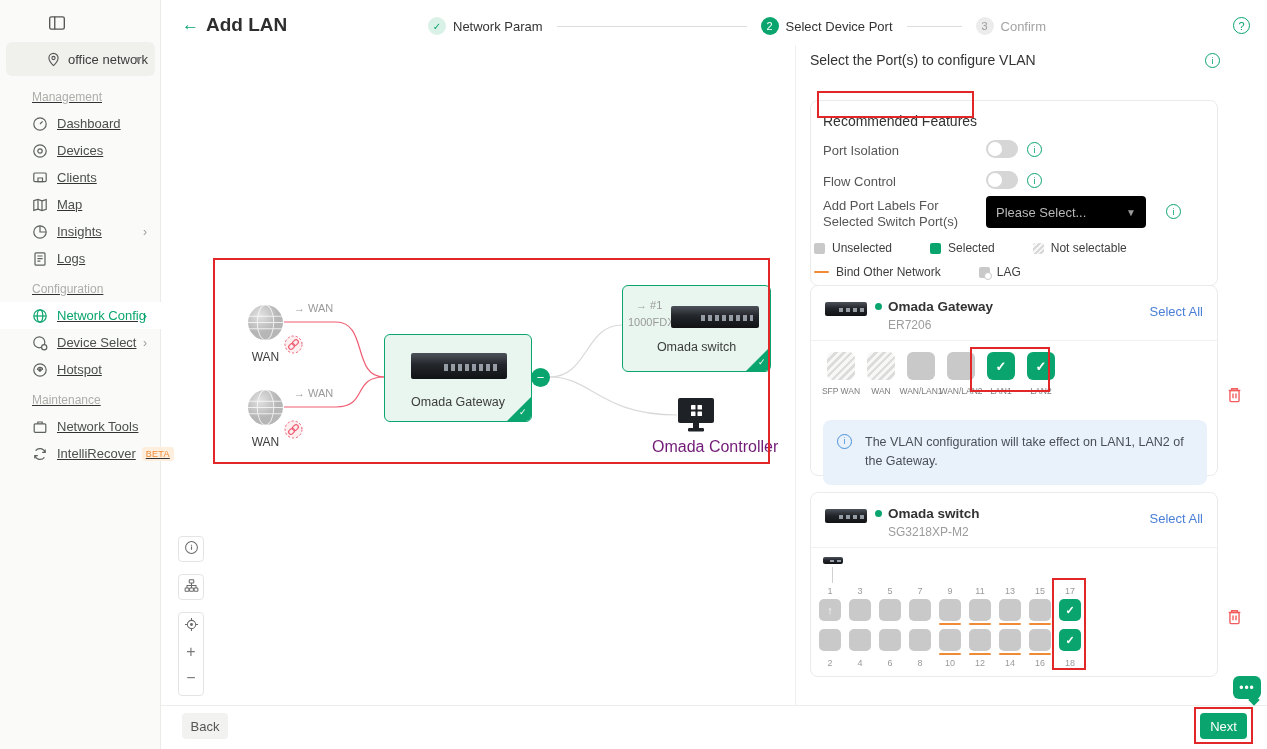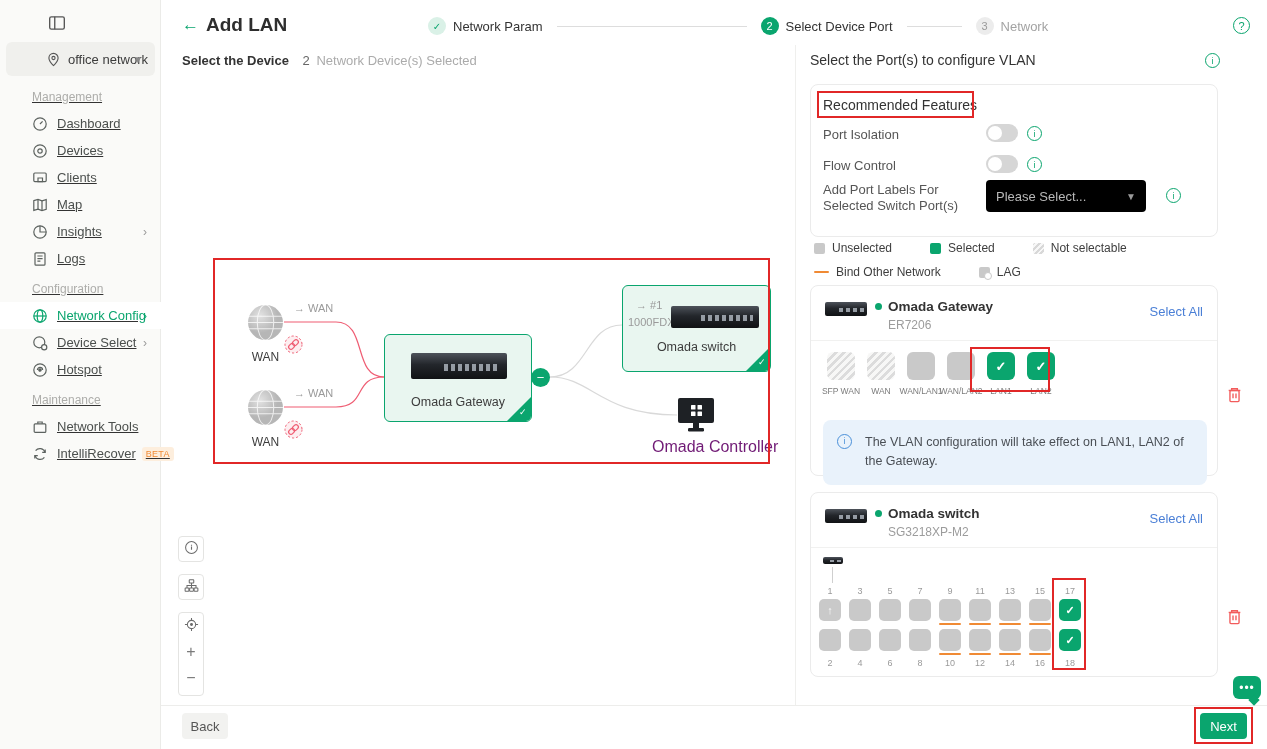--- a/index.html
+++ b/index.html
@@ -284,28 +284,23 @@
   <span class="back-arrow">←</span>
   <h1 class="page-title">Add LAN</h1>
   <div class="stepper" id="stepper">
       <span class="step-circle done">✓</span>
       <span class="step-label">Network Param</span>
       <div class="step-conn" style="width: 190px;"></div>
       <span class="step-circle active">2</span>
       <span class="step-label">Select Device Port</span>
       <div class="step-conn" style="width: 55px;"></div>
       <span class="step-circle pending">3</span>
-      <span class="step-label pending">Network</span>
+      <span class="step-label pending">Confirm</span>
     </div>
   <div class="help-icon">?</div>
-  <div class="subheader">
-    <b>Select the Device</b>
-    <span class="cnt">2</span>
-    <span class="sfx">Network Device(s) Selected</span>
-  </div>
 
   <svg class="lines">
     <path d="M284,322 H336 C368,322 352,377 384,377" fill="none" stroke="#ef5d73" stroke-width="1.2"></path>
     <path d="M284,407 H336 C368,407 352,377 384,377" fill="none" stroke="#ef5d73" stroke-width="1.2"></path>
     <path d="M384,377 H432" fill="none" stroke="#ef5d73" stroke-width="1.2"></path>
     <path d="M502,377 H532" fill="none" stroke="#d9d9d9" stroke-width="1.2"></path>
     <path d="M550,377 C588,377 585,325 622,325" fill="none" stroke="#d9d9d9" stroke-width="1.2"></path>
     <path d="M550,377 C592,377 600,415 677,415" fill="none" stroke="#d9d9d9" stroke-width="1.2"></path>
   </svg>
 
@@ -423,21 +418,21 @@
       </div>
     <div class="cell">
         <span class="zoom-glyph">−</span>
       </div>
   </div>
 
   <div class="vdiv"></div>
   <div class="panel-title">Select the Port(s) to configure VLAN</div>
   <i class="i-icon abs" style="left:1205px;top:53px">i</i>
 
-  <div class="card" style="top:84px;height:153px">
+  <div class="card" style="top:100px;height:186px">
     <div class="rec-title">Recommended Features</div>
     <div class="rec-row" style="top:42px">Port Isolation</div>
     <div class="toggle" style="left:175px;top:39px"></div>
     <i class="i-icon" style="position:absolute;left:216px;top:41px">i</i>
     <div class="rec-row" style="top:73px">Flow Control</div>
     <div class="toggle" style="left:175px;top:70px"></div>
     <i class="i-icon" style="position:absolute;left:216px;top:72px">i</i>
     <div class="rec-row" style="top:97px;width:158px;line-height:1.25">Add Port Labels For Selected Switch Port(s)</div>
     <div class="select-box" style="top:95px">
       <span>Please Select...</span>

